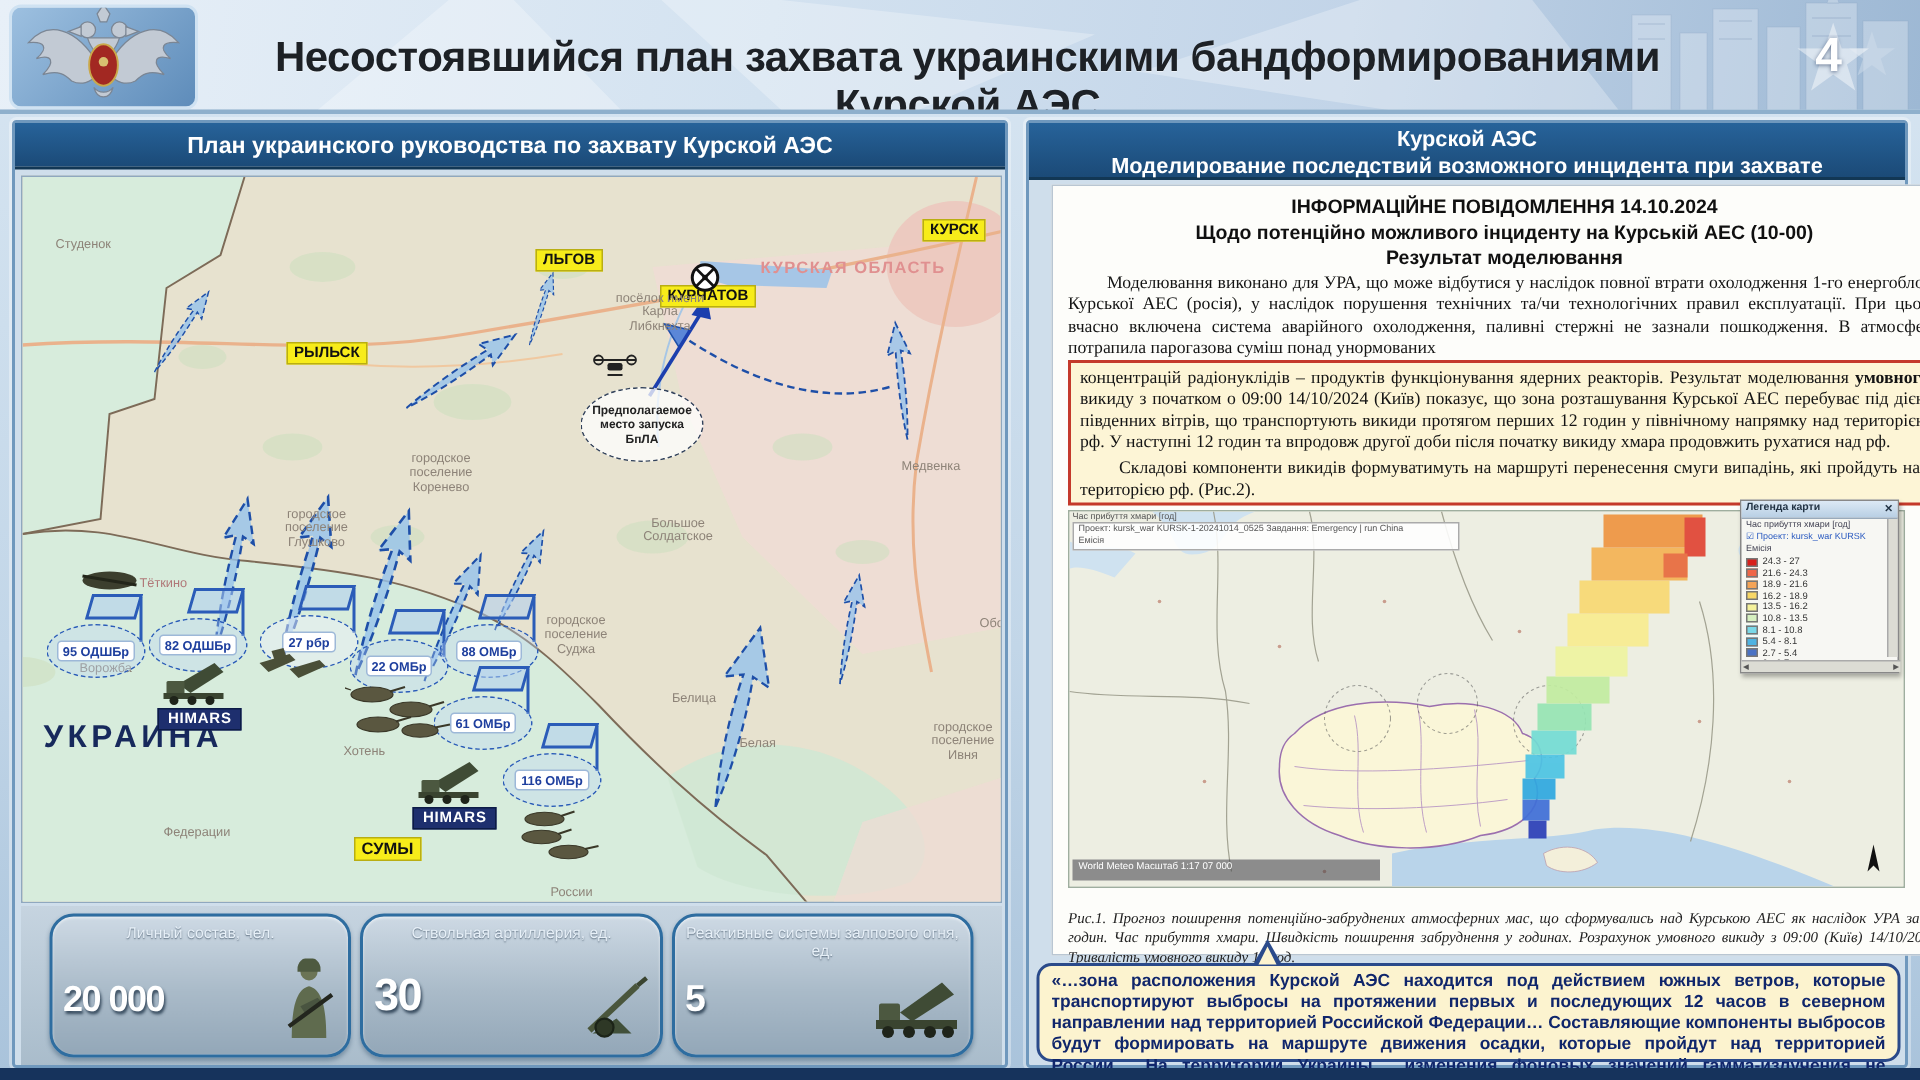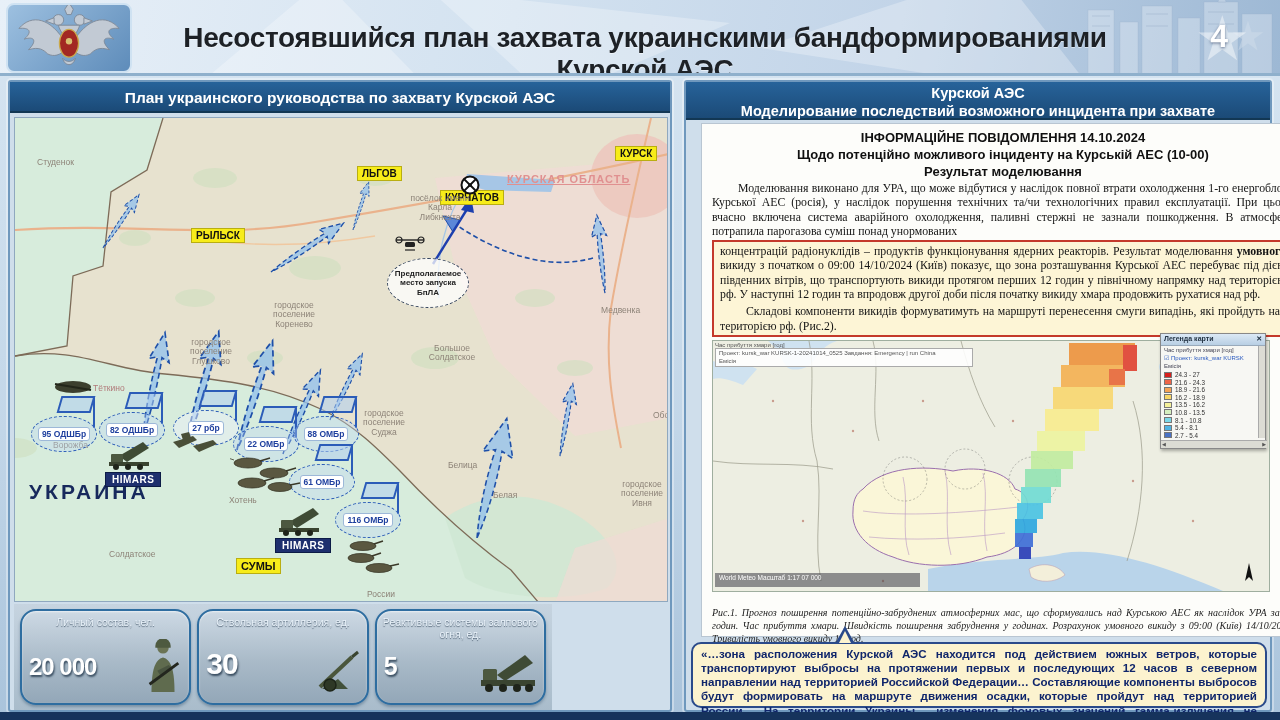--- a/index.html
+++ b/index.html
@@ -40,39 +40,39 @@
   
   .map-wrap { position:absolute; left:4px; top:35px; width:654px; height:485px; background:#e7e2cf;
     border:1px solid #8fa8bf; overflow:hidden; }
   .map-wrap svg.base { position:absolute; left:0; top:0; }
   .mlabel { position:absolute; color:#8d8378; font-size:8.5px; line-height:1.1; text-align:center; }
   .ylabel { position:absolute; background:#f7ec1a; color:#111; font-weight:700; font-size:10px;
     padding:1px 4px; border:1px solid #b9ae12; white-space:nowrap; }
   .biglabel { position:absolute; font-weight:800; }
   .rf-label { left:218px; top:20px; font-size:17px; color:#15181c; letter-spacing:1px; }
   .ukr-label { left:14px; top:362px; font-size:21px; color:#17295c; letter-spacing:3px; }
-  .obl-label { left:492px; top:55px; font-size:11px; color:#e09090; letter-spacing:1px; font-weight:700;text-decoration:underline; }
+  .obl-label { left:492px; top:55px; font-size:11px; color:#e09090; letter-spacing:1px; font-weight:700; }
   .unit { position:absolute; width:68px; height:58px; }
   .unit .flag { position:absolute; right:6px; top:0; width:34px; height:17px;
     border:2px solid #2b5cb8; background:rgba(175,205,240,.55); transform:skewX(-16deg); }
   .unit .pole { position:absolute; right:4px; top:2px; width:2px; height:30px; background:#2b5cb8; }
   .unit .eln { position:absolute; left:0; top:20px; width:66px; height:36px; border:1.6px dashed #2b5cb8;
     border-radius:50%; background:rgba(190,215,245,.35); display:flex; align-items:center; justify-content:center; }
   .unit .ulabel { background:#fff; border:1px solid #9db8d8; border-radius:3px; color:#1e3f9e;
     font-weight:700; font-size:8.5px; padding:1px 3px; white-space:nowrap; }
   .himars { position:absolute; background:#1e2f6e; color:#fff; font-weight:700; font-size:10px;
     padding:1px 6px; border:1px solid #0c1b46; letter-spacing:.5px; }
   .launch { position:absolute; left:372px; top:140px; width:82px; height:50px; border:1.5px dashed #33435c;
     border-radius:50%; background:rgba(255,255,255,.75); display:flex; align-items:center; justify-content:center;
     font-size:8px; font-weight:700; color:#222; text-align:center; line-height:1.15; padding:4px; }
   .vehicle { position:absolute; }
 
   
-  .stats { position:absolute; left:4px; top:522px; width:538px; height:106px;
-    background:linear-gradient(180deg,#c6d4e0,#a9bccb); display:flex; gap:6px; padding:5px 6px; }
+  .stats { position:absolute; left:4px; top:522px; width:654px; height:106px;
+    background:linear-gradient(180deg,#c6d4e0,#a9bccb); display:flex; gap:6px; padding:5px 19px; }
   .card { flex:1; border:2px solid #2e6da0; border-radius:16px;
     background:linear-gradient(180deg,#cdd9e4 0%,#a9bac8 55%,#93a7b8 100%);
     box-shadow:inset 0 1px 2px rgba(255,255,255,.6), 0 2px 3px rgba(30,60,90,.35);
     position:relative; overflow:hidden; }
   .card .clabel { margin-top:5px; text-align:center; font-size:10.5px; line-height:1.15; color:#e7f0f8;
     text-shadow:0 1px 1px rgba(40,60,80,.7); padding:0 4px; }
   .card .cval { position:absolute; left:7px; bottom:22px; font-size:30px; font-weight:700; color:#fff;
     text-shadow:1px 2px 2px rgba(30,50,70,.8); letter-spacing:-1px; }
   .card .cico { position:absolute; right:3px; bottom:8px; }
   .card.wide .cval { font-size:25px; }
@@ -228,21 +228,21 @@
       <div class="ylabel" style="left:176px;top:110px">РЫЛЬСК</div>
       <div class="ylabel" style="left:221px;top:440px;font-size:11px">СУМЫ</div>
 
       <div class="mlabel" style="left:22px;top:40px">Студенок</div>
       <div class="mlabel" style="left:394px;top:76px;width:62px">посёлок имени Карла Либкнехта</div>
       <div class="mlabel" style="left:243px;top:183px;width:72px">городское поселение Коренево</div>
       <div class="mlabel" style="left:160px;top:220px;width:72px">городское поселение Глушково</div>
       <div class="mlabel" style="left:78px;top:266px;color:#b07878">Тёткино</div>
       <div class="mlabel" style="left:38px;top:323px">Ворожба</div>
       <div class="mlabel" style="left:214px;top:378px">Хотень</div>
-      <div class="mlabel" style="left:94px;top:432px">Солдатское</div>
+      <div class="mlabel" style="left:94px;top:432px">Федерации</div>
       <div class="mlabel" style="left:352px;top:472px">России</div>
       <div class="mlabel" style="left:586px;top:188px">Медвенка</div>
       <div class="mlabel" style="left:638px;top:293px">Обоянь</div>
       <div class="mlabel" style="left:478px;top:373px">Белая</div>
       <div class="mlabel" style="left:433px;top:343px">Белица</div>
       <div class="mlabel" style="left:340px;top:291px;width:58px">городское поселение Суджа</div>
       <div class="mlabel" style="left:596px;top:362px;width:62px">городское поселение Ивня</div>
       <div class="mlabel" style="left:408px;top:226px;width:58px">Большое Солдатское</div>
 
       <svg class="vehicle" style="left:444px;top:56px" width="22" height="22" viewBox="0 0 22 22">

